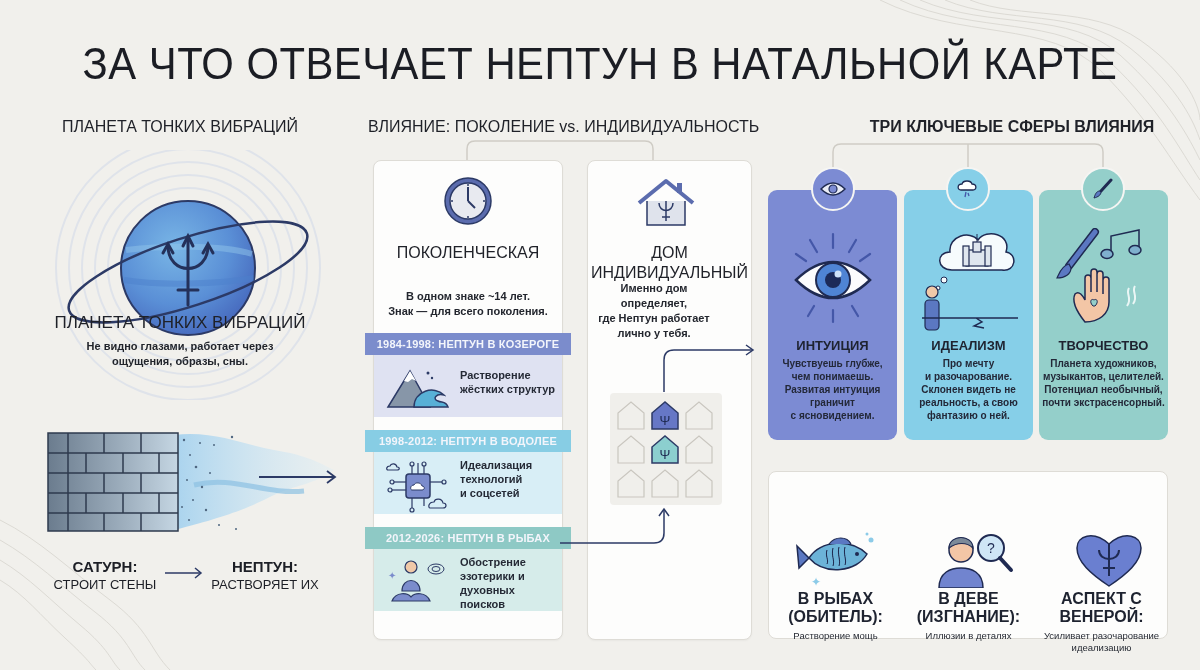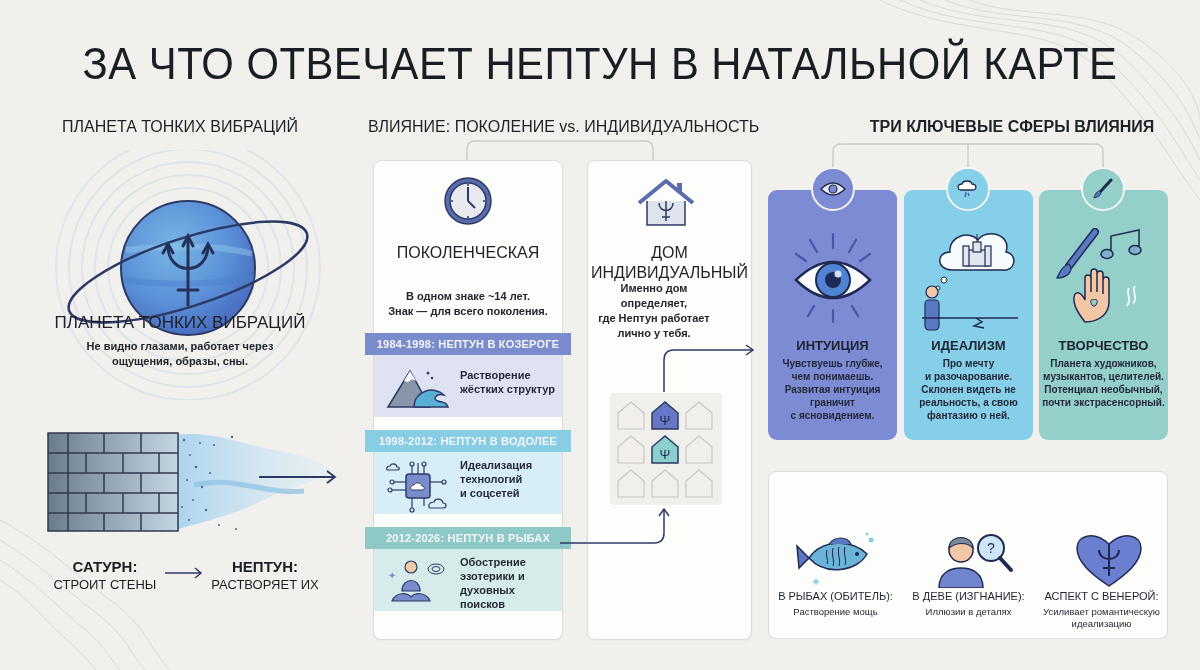--- a/index.html
+++ b/index.html
@@ -64,21 +64,21 @@
 
   .features {
     position: absolute; left: 768px; top: 471px; width: 400px; height: 168px; background: #fdfdfc;
     border: 1px solid #dedcd6; border-radius: 8px;
   }
   .features-head {
     height: 42px; border-bottom: 1px solid #dedcd6; background: #f5f4f1; border-radius: 8px 8px 0 0;
     text-align: center; font-size: 16px; line-height: 42px; color: #1f2128;
   }
   .feat { position: absolute; top: 118px; width: 133px; text-align: center; }
-  .feat b { display: block; font-size: 11px; font-weight: 400; color: #1e2330; }
+  .feat b { display: block; font-size: 16px; font-weight: 700; color: #1e2330; }
   .feat span { display: block; font-size: 9.5px; line-height: 12px; margin-top: 4px; color: #262a33; }
 </style>
 </head>
 <body>
 
 <svg class="bg-waves" viewBox="0 0 1200 670">
   <g fill="none" stroke="#dcdad4" stroke-width="1">
     <path d="M880 0 C 960 40, 1050 20, 1100 70 S 1170 160, 1200 200"></path>
     <path d="M900 0 C 975 35, 1060 15, 1110 62 S 1180 150, 1200 180"></path>
     <path d="M920 0 C 990 30, 1070 10, 1120 55 S 1190 140, 1200 160"></path>
@@ -468,16 +468,16 @@
   <div class="feat" style="left:0;">
     <b>В РЫБАХ (ОБИТЕЛЬ):</b>
       <span>Растворение мощь</span>
   </div>
   <div class="feat" style="left:133px;">
     <b>В ДЕВЕ (ИЗГНАНИЕ):</b>
       <span>Иллюзии в деталях</span>
   </div>
   <div class="feat" style="left:266px;">
     <b>АСПЕКТ С ВЕНЕРОЙ:</b>
-      <span>Усиливает романтическую</span>
+      <span>Усиливает разочарование</span>
       <span style="margin-top:0">идеализацию</span>
   </div>
 </div>
 
 </body></html>

